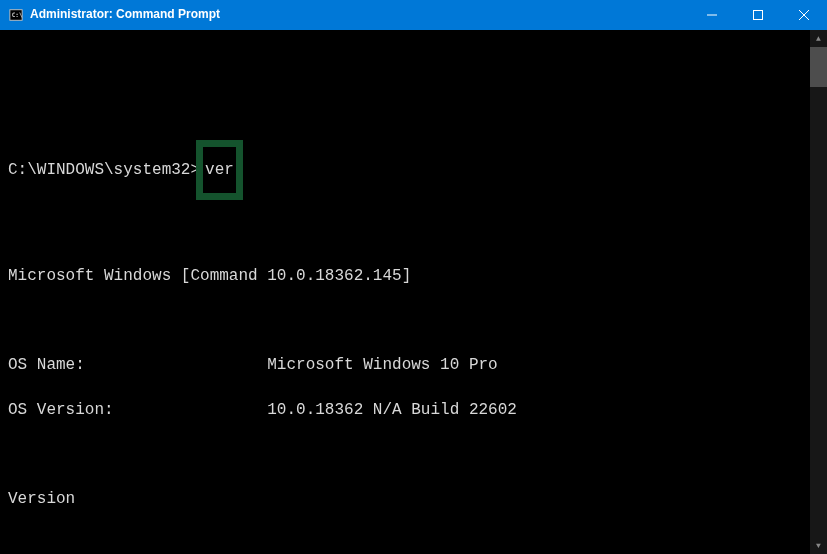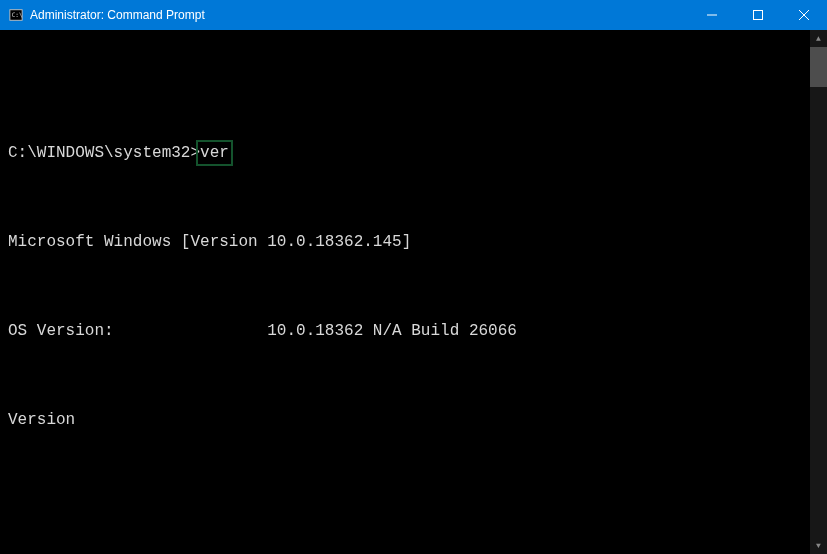--- a/index.html
+++ b/index.html
@@ -21,22 +21,22 @@
       display: flex;
       align-items: center;
       justify-content: space-between;
       color: white;
       font-family: 'Segoe UI', sans-serif;
       font-size: 12px;
       padding-left: 8px;
     }
     .titlebar-left {
       display: flex;
-      align-items: center;
       gap: 6px;
+      font-weight: bold;
     }
     .titlebar-icon {
       width: 16px;
       height: 16px;
       display: flex;
       align-items: center;
       justify-content: center;
     }
     .titlebar-icon svg {
       width: 14px;
@@ -97,23 +97,23 @@
       color: #888;
       font-size: 8px;
     }
     .scrollbar-arrow.up { top: 0; }
     .scrollbar-arrow.down { bottom: 0; }
     .line {
       display: block;
       white-space: pre;
     }
     .highlight {
-      border: 2px solid #14532d;
+      border: 7px solid #14532d;
       display: inline-block;
-      padding: 0 2px;
+      padding: 12px 2px;
       margin: -2px -4px;
     }
     .blank-line {
       height: 22px;
     }
   </style>
 </head>
 <body>
 
 <div class="titlebar">
@@ -144,23 +144,24 @@
         </svg>
     </div>
   </div>
 </div>
 
 <div class="terminal">
   <div class="terminal-content">
 <div class="blank-line"></div>
 <span class="line"><span>C:\WINDOWS\system32&gt;</span><span class="highlight">ver</span></span>
 <div class="blank-line"></div>
-<span class="line">Microsoft Windows [Version 10.0.18362.145]</span>
+<span class="line">Microsoft Windows [Command 10.0.18362.145]</span>
 <div class="blank-line"></div>
-<span class="line">OS Version:                10.0.18362 N/A Build 26066</span>
+<span class="line">OS Name:                   Microsoft Windows 10 Pro</span>
+<span class="line">OS Version:                10.0.18362 N/A Build 22602</span>
 <div class="blank-line"></div>
 <span class="line">Version</span>
 
 
 
 
   </div>
 </div>
 
 <div class="scrollbar-track">

